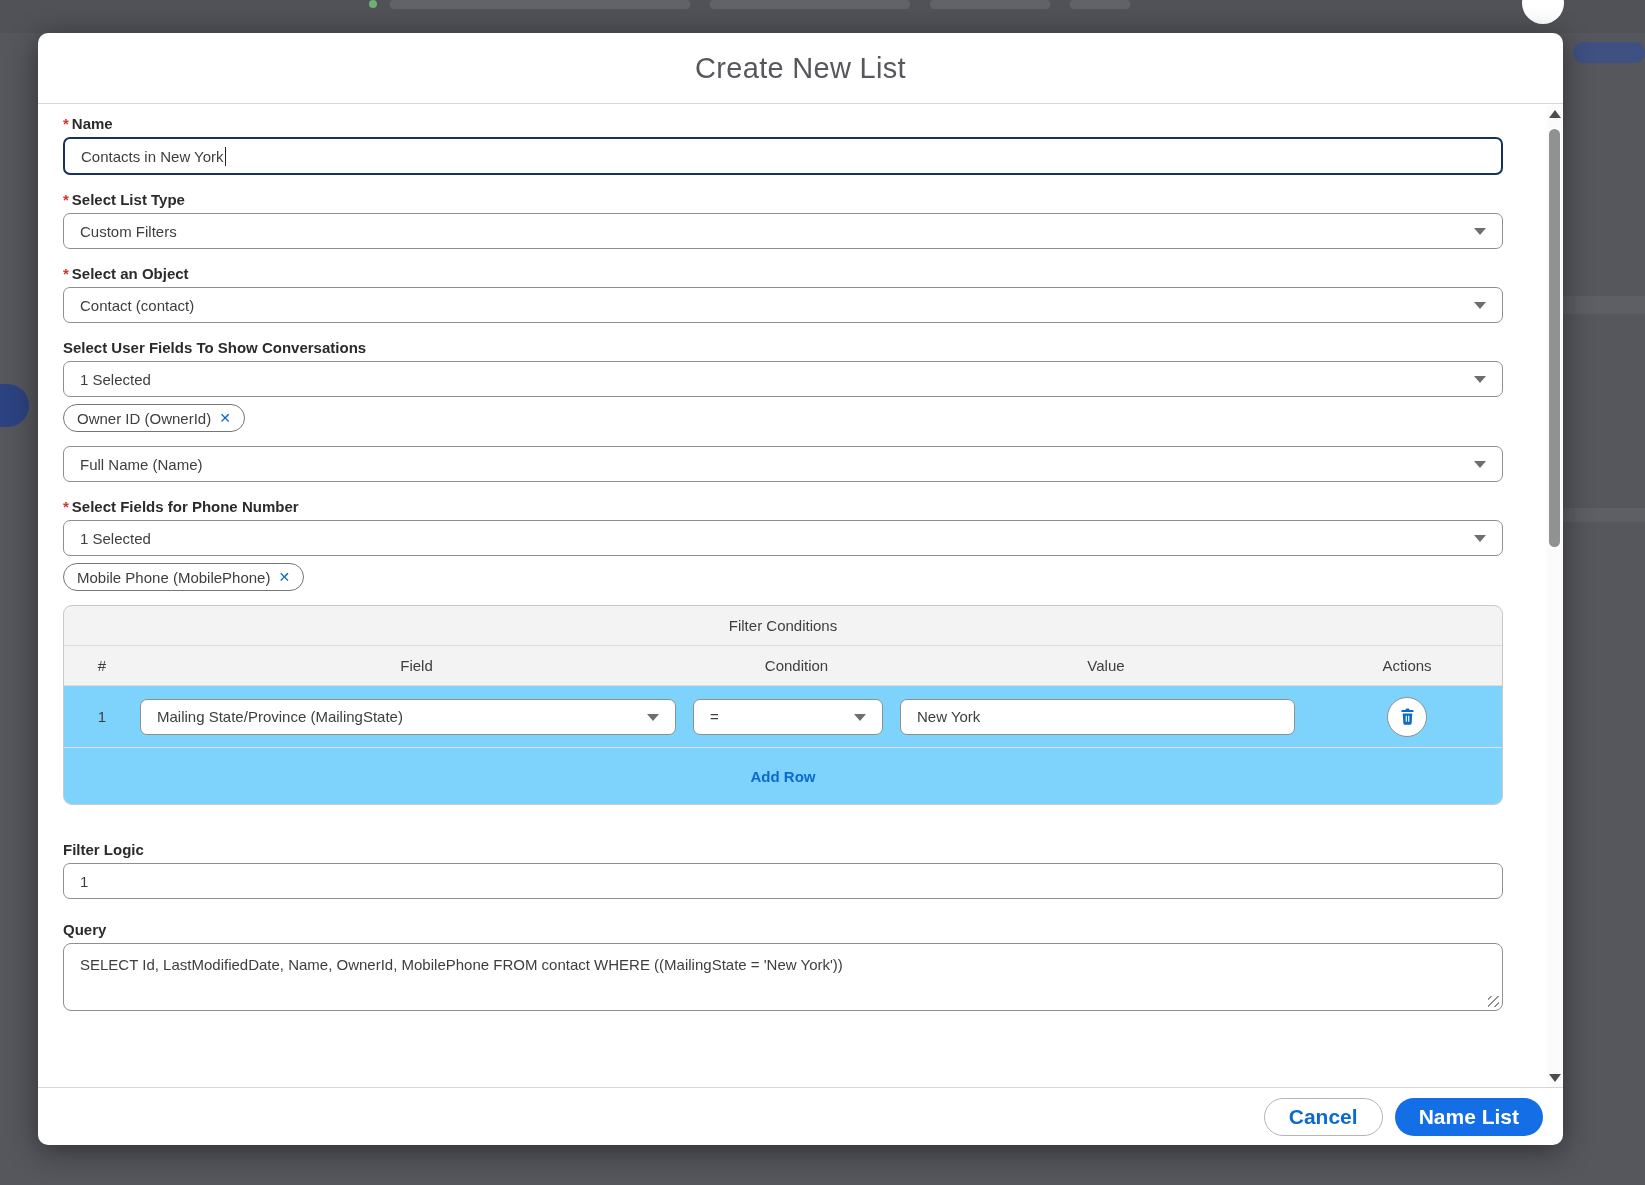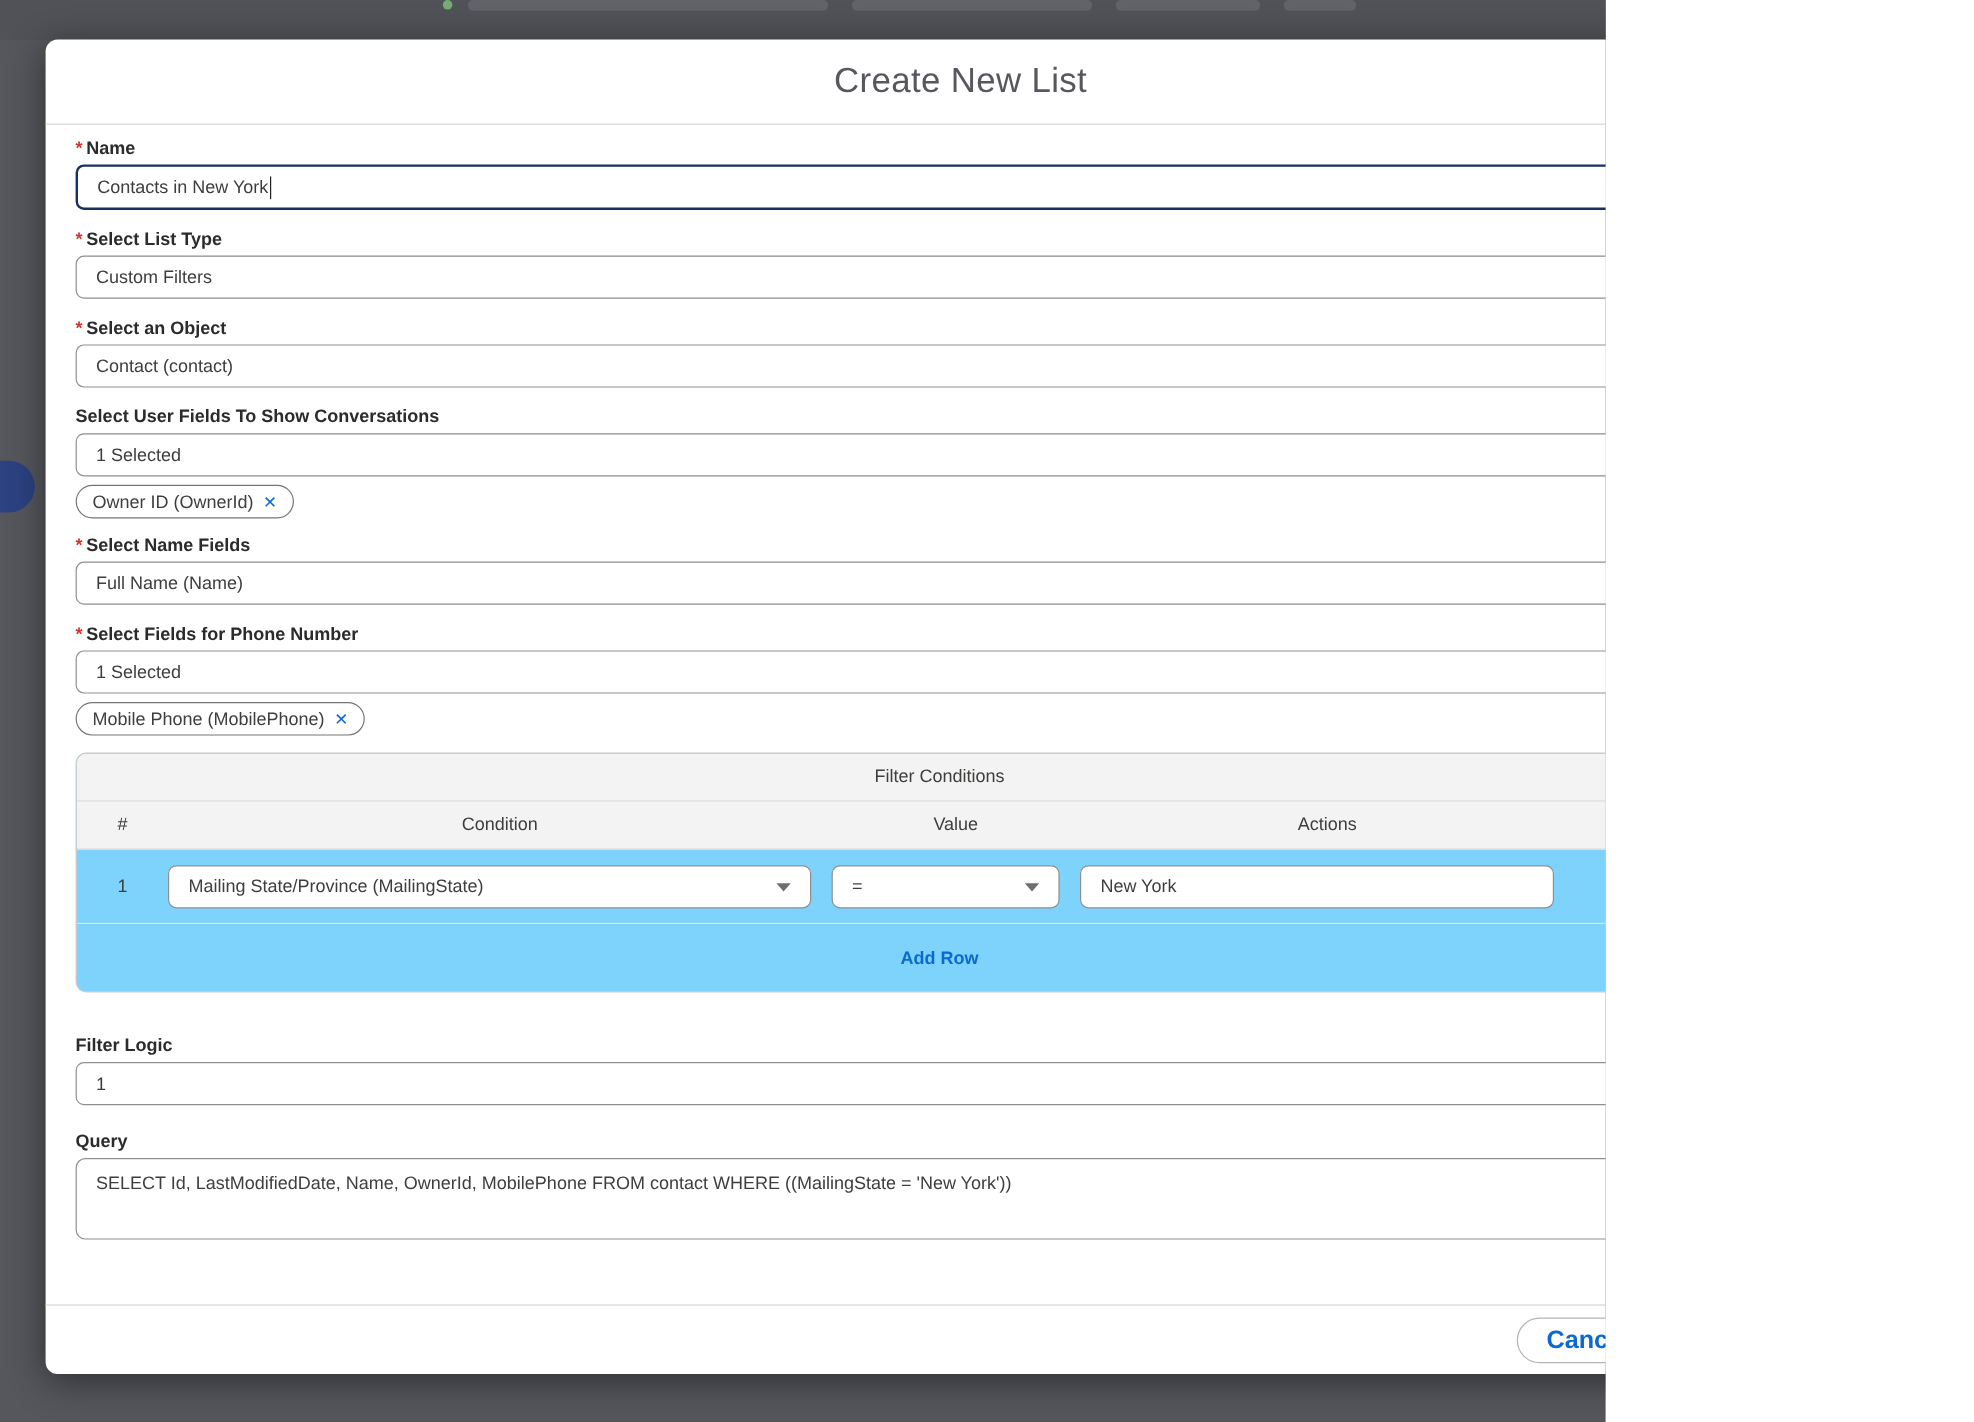--- a/index.html
+++ b/index.html
@@ -1,19 +1,19 @@
 <!DOCTYPE html>
 <html><head>
 <meta charset="utf-8">
 <style>
   * { margin:0; padding:0; box-sizing:border-box; }
   html,body { width:1645px; height:1185px; overflow:hidden; }
   body { font-family:"Liberation Sans","DejaVu Sans",sans-serif; }
 
-  .stage { position:relative; width:1338px; height:1185px; background:#55575d; overflow:hidden; }
+  .stage { position:relative; width:1645px; height:1185px; background:#55575d; overflow:hidden; }
 
   
   .topbar-ghost { position:absolute; left:0; top:0; width:1645px; height:33px; background:#50525७ }
   .topbar-ghost { background:#505257; }
   .ghost { position:absolute; background:rgba(255,255,255,0.10); border-radius:4px; }
   .ghost-dot { position:absolute; width:8px; height:8px; border-radius:50%; background:rgba(120,190,120,0.85); }
   .ghost-blue { position:absolute; background:rgba(45,75,160,0.55); border-radius:12px; }
   .ghost-blue-left { position:absolute; background:rgba(38,62,135,0.85); border-radius:0 22px 22px 0; }
   .ghost-streak { position:absolute; background:rgba(255,255,255,0.05); }
   .bg-avatar { position:absolute; left:1522px; top:-18px; width:42px; height:42px; border-radius:50%; background:#ffffff; }
@@ -150,21 +150,20 @@
           <span>1 Selected</span>
           <span class="chev"></span>
         </div>
         <div class="chip">
           <span>Owner ID (OwnerId)</span>
           <span class="chip-x">✕</span>
         </div>
       </div>
 
       <div class="group">
-        <label class="flabel"><span class="req">*</span><span>Select Name Fields</span></label>
         <div class="selectbox">
           <span>Full Name (Name)</span>
           <span class="chev"></span>
         </div>
       </div>
 
       <div class="group" style="margin-bottom:14px;">
         <label class="flabel"><span class="req">*</span><span>Select Fields for Phone Number</span></label>
         <div class="selectbox">
           <span>1 Selected</span>
@@ -173,20 +172,21 @@
         <div class="chip">
           <span>Mobile Phone (MobilePhone)</span>
           <span class="chip-x">✕</span>
         </div>
       </div>
 
       <div class="ftable">
         <div class="ft-title">Filter Conditions</div>
         <div class="ft-head">
           <div>#</div>
+          <div>Field</div>
           <div>Condition</div>
           <div>Value</div>
           <div>Actions</div>
         </div>
         <div class="ft-row">
           <div class="c-num">1</div>
           <div class="cell-pad">
             <div class="selectbox">
               <span>Mailing State/Province (MailingState)</span>
               <span class="chev"></span>

